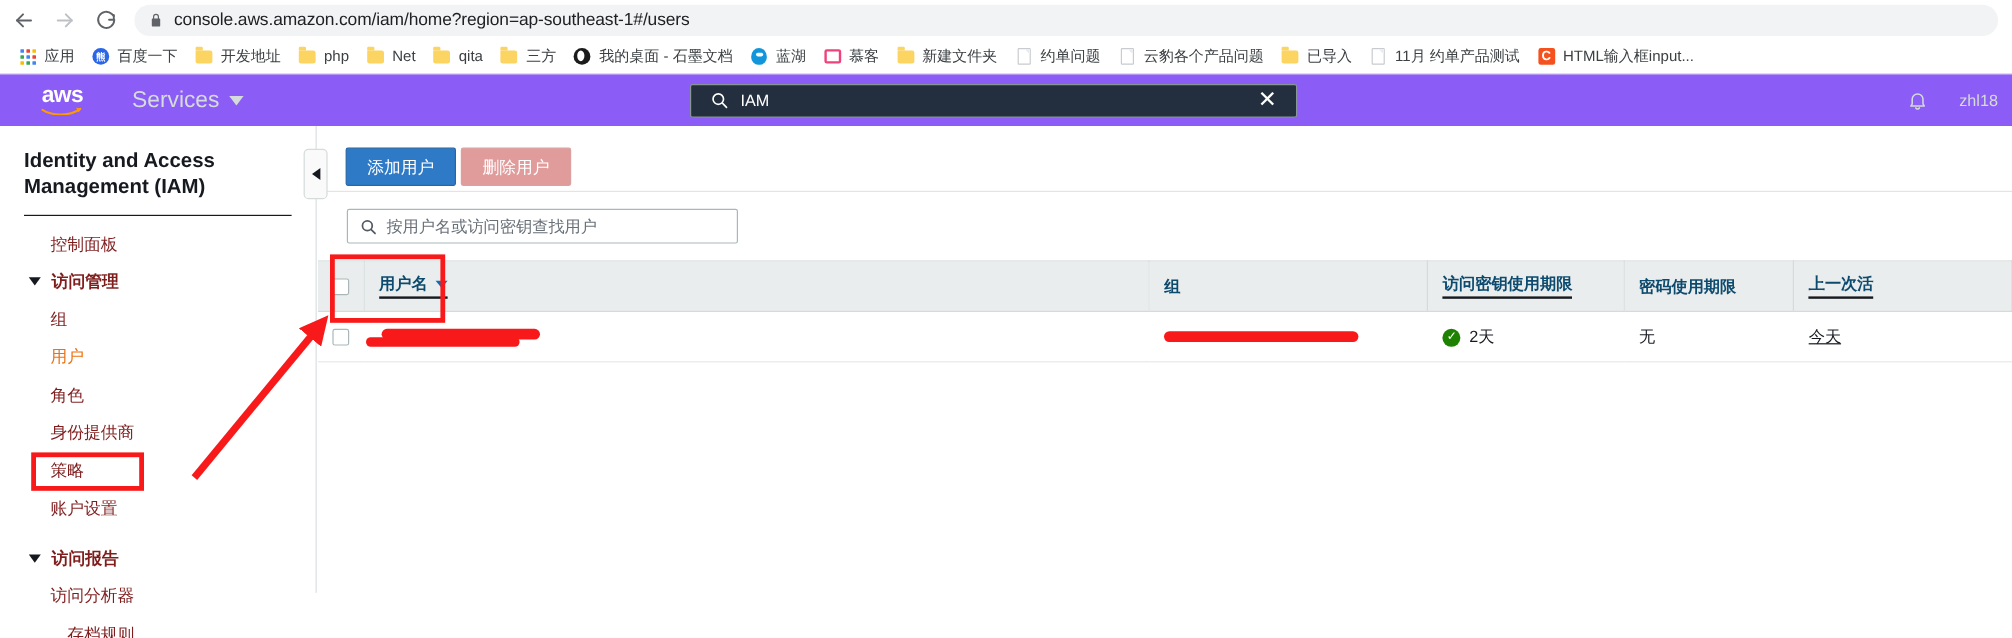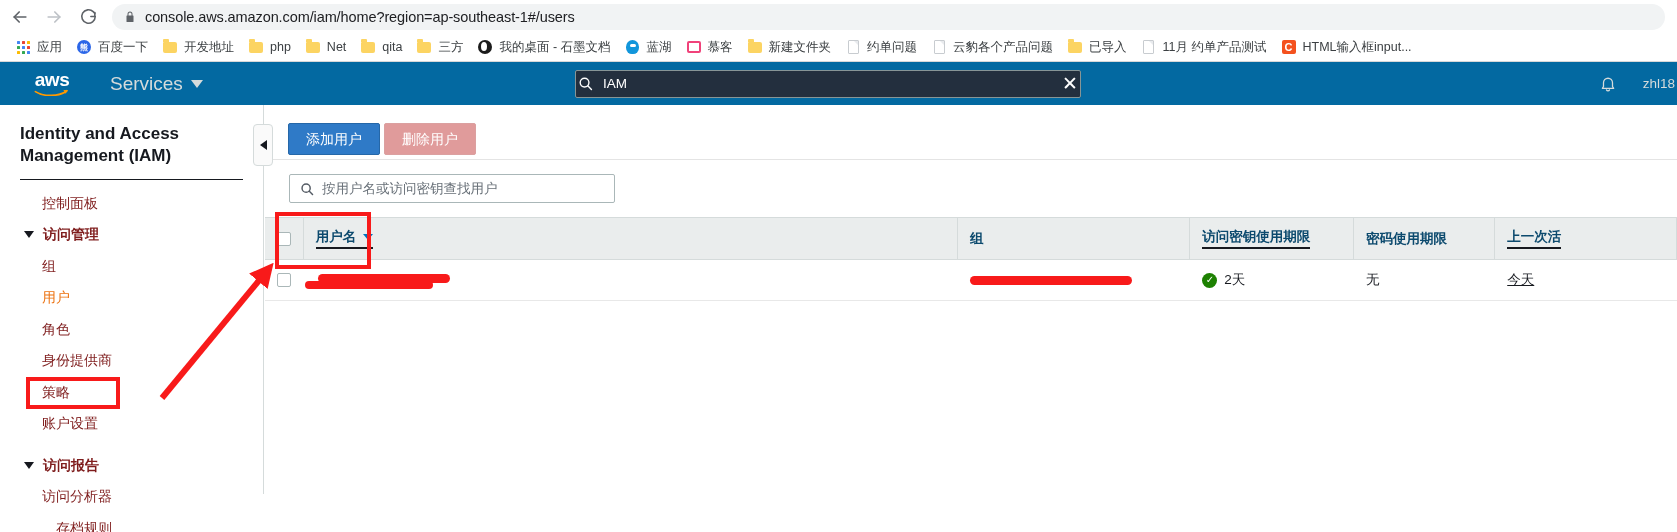--- a/index.html
+++ b/index.html
@@ -100,21 +100,21 @@
   .dark-circ { width:14px;height:14px;border-radius:50%;background:#1b1b1b;position:relative;}
   .dark-circ:after{content:"";position:absolute;left:3px;top:2px;width:6px;height:9px;border-radius:50% 50% 50% 50%;background:#fff;}
   .lanhu-ico { width:13px;height:14px;background:#1296db;border-radius:50% 50% 45% 45%;position:relative;}
   .lanhu-ico:after{content:"";position:absolute;left:3.5px;top:4px;width:6px;height:3px;background:#fff;border-radius:2px;}
   .muke-ico { width:14px;height:12px;border:2px solid #f0427a;border-radius:2px; }
   .c-ico { width:14px;height:14px;background:#f4511e;border-radius:2px;color:#fff;font-size:11px;font-weight:bold;display:flex;align-items:center;justify-content:center;line-height:1;}
 
   
   .aws-header {
     height: 43px;
-    background: #0369a1;
+    background: #8b5cf6;
     display: flex;
     align-items: center;
     position: relative;
   }
   .aws-logo {
     margin-left: 28px;
     width: 48px;
     display: flex; flex-direction: column; align-items: center;
     color: #fff;
   }
@@ -137,29 +137,29 @@
     left: 575px;
     width: 506px;
     height: 28px;
   }
   .aws-search {
     width: 100%; height: 100%;
     background: #232f3e;
     border: 1px solid #879596;
     border-radius: 2px;
     display: flex; align-items: center;
-    padding: 0 2px;
+    padding: 0 16px;
     color: #fff;
   }
   .aws-search .s-ico { margin-right: 10px; display:flex; color:#fff; }
   .aws-search .s-val { font-size: 13.5px; color:#ffffff; flex:1; }
   .aws-search .s-clear { color:#fff; font-size:19px; line-height:1; font-weight: 300; }
   .aws-right {
     position: absolute;
-    right: 0;
+    right: 10px;
     display: flex; align-items: center; gap: 26px;
     padding-right: 0px;
   }
   .bell { color:#d5dbdb; display:flex; }
   .acct-name { color:#d5dbdb; font-size:13.5px; padding-right: 2px; }
 
   
   .page-body {
     display: flex;
     height: 389px;

